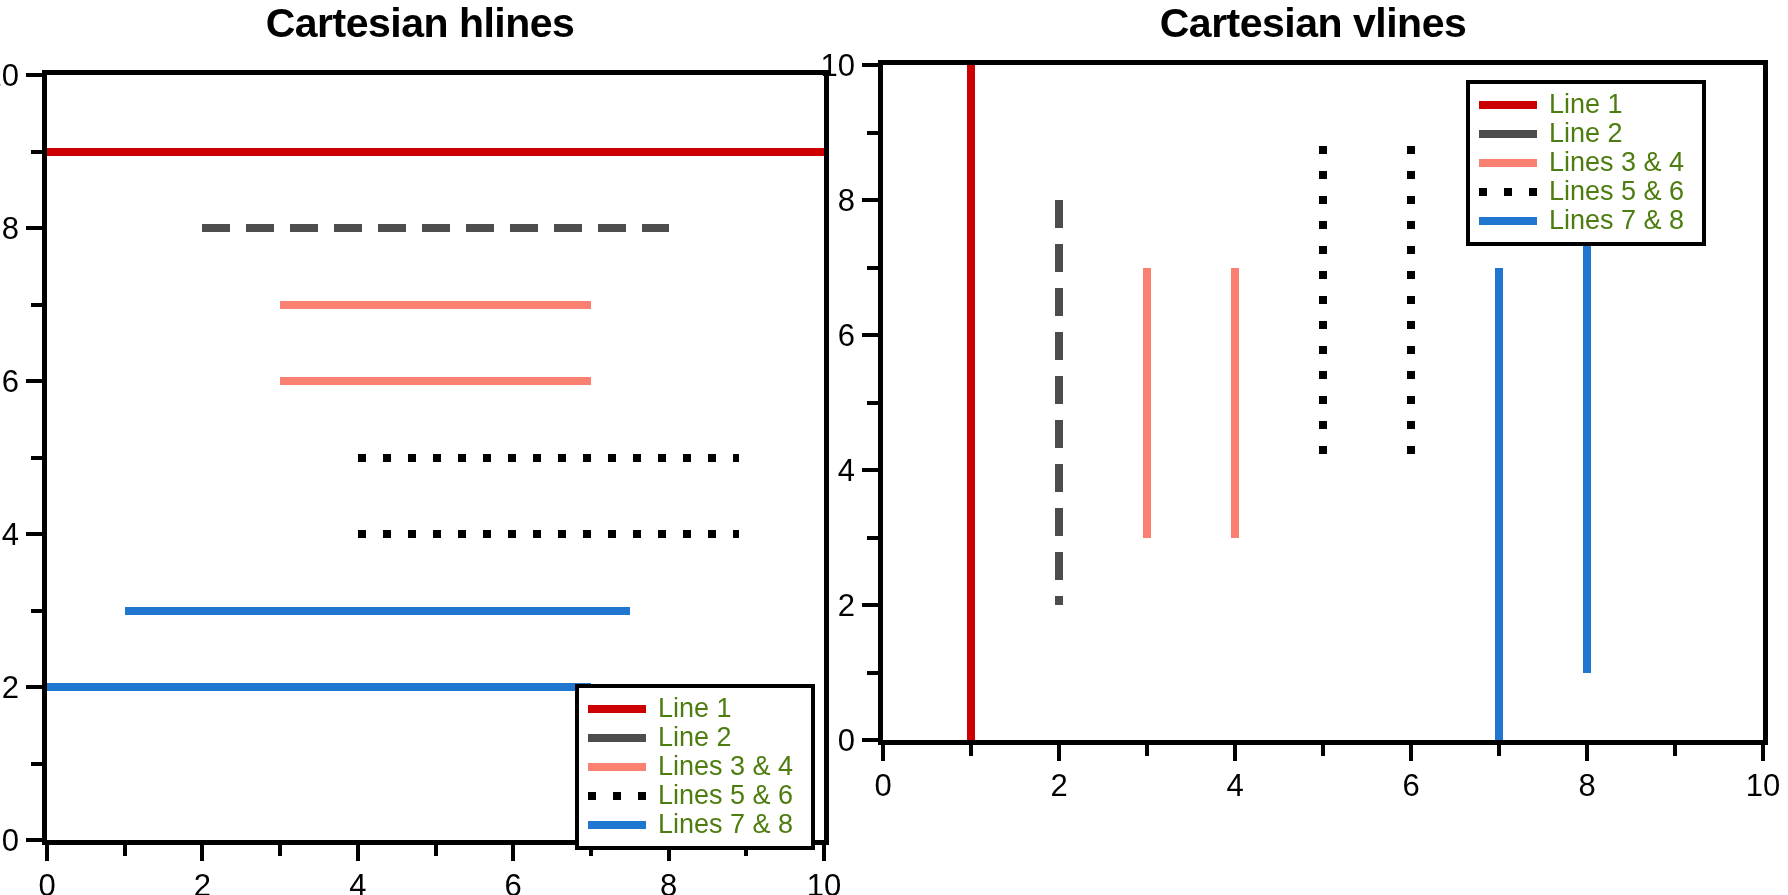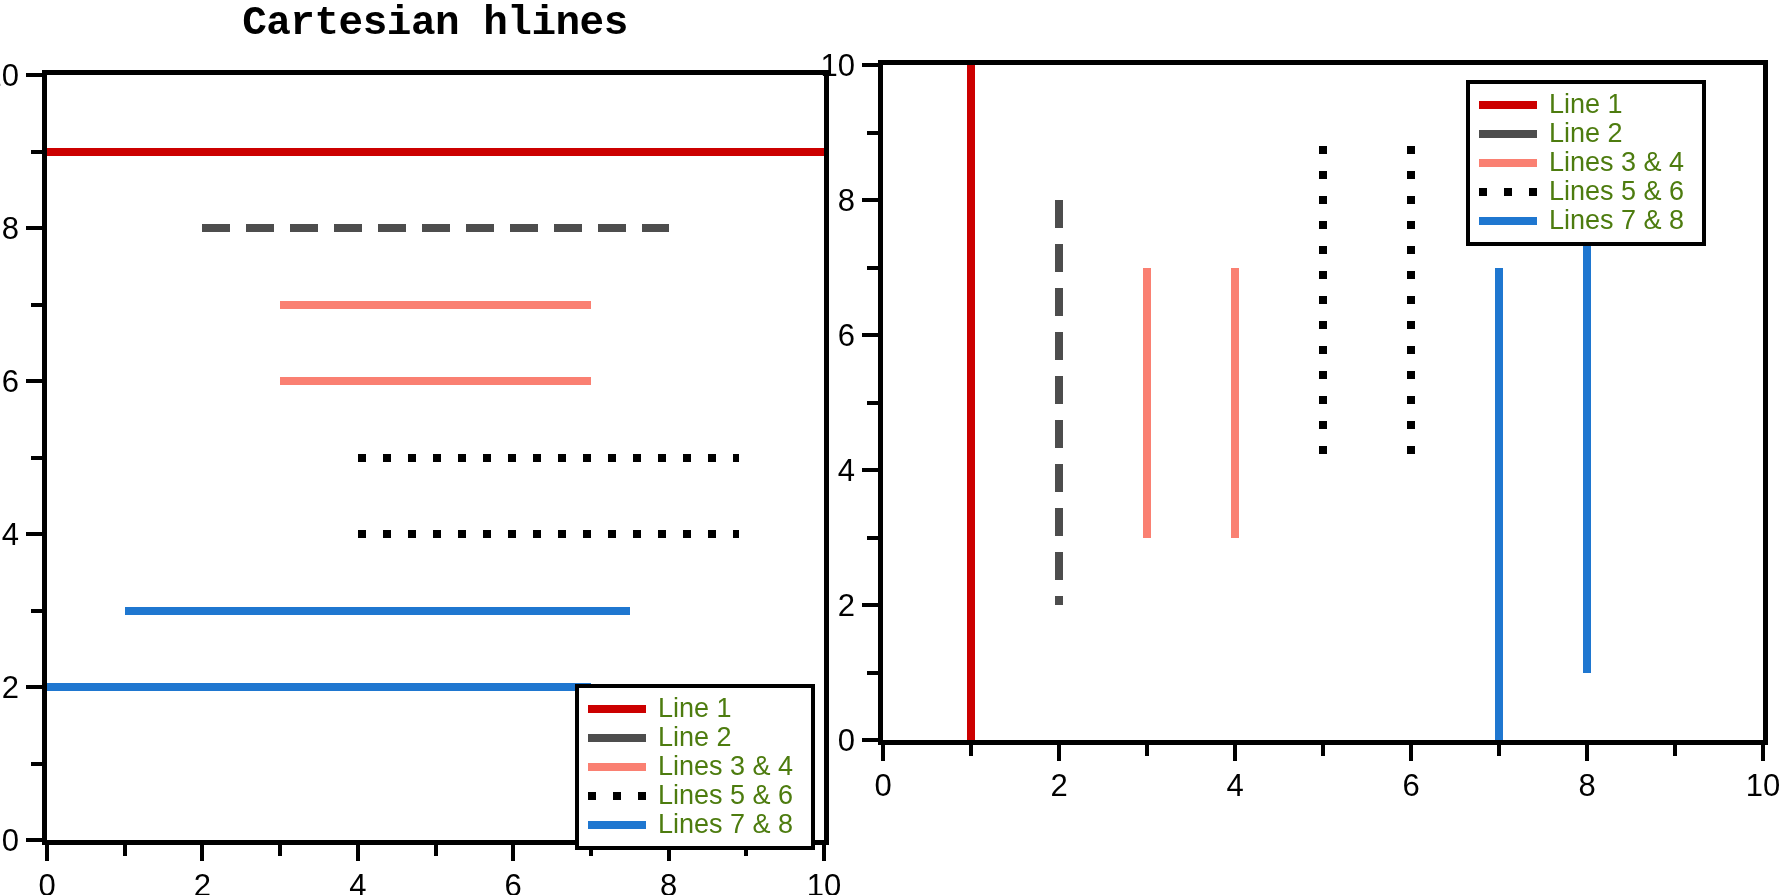--- a/index.html
+++ b/index.html
@@ -31,21 +31,21 @@
     position: absolute;
     text-align: center;
     font-weight: bold;
     font-size: 41px;
     line-height: 42px;
     color: #000000;
     letter-spacing: -0.5px;
     white-space: nowrap;
     font-family: "Liberation Sans", sans-serif;
   }
-  #title-left  { left: 16px; top: 2px; width: 838px; font-family: Liberation Mono, monospace; }
+  #title-left  { left: 1px; top: 2px; width: 838px; }
   #title-right { left: 0px; top: 2px; width: 950px; }
 
   .plotframe {
     position: absolute;
     box-sizing: border-box;
     border: 5px solid #000000;
     background: #ffffff;
   }
   #frame-left  { left: 42px;  top: 70px; width: 787px; height: 775px; }
   #frame-right { left: 40px;  top: 60px; width: 890px; height: 685px; }
@@ -221,20 +221,21 @@
         <div class="legend-row">
           <span class="legend-swatch">
             <span class="sw" style="background: rgb(31, 119, 208);"></span>
           </span>
           <span class="legend-label">Lines 7 &amp; 8</span>
         </div>
       </div>
   </div>
 
   <div class="panel" id="panel-right">
+    <div class="panel-title" id="title-right">Cartesian vlines</div>
 
     <div class="plotframe" id="frame-right"></div>
 
     <div class="plotarea" id="area-right">
         <div class="vline solid-red" style="top: 0px; height: 675px; left: 84px; width: 8px; background: rgb(204, 0, 0);"></div>
         <div class="vline dash-gray-v" style="top: 135px; height: 405px; left: 172px; width: 8px;"></div>
         <div class="vline solid-salmon" style="top: 202.5px; height: 270px; left: 260px; width: 8px; background: rgb(250, 128, 114);"></div>
         <div class="vline solid-salmon" style="top: 202.5px; height: 270px; left: 348px; width: 8px; background: rgb(250, 128, 114);"></div>
         <div class="vline dot-black-v" style="top: 81px; height: 324px; left: 436px; width: 8px;"></div>
         <div class="vline dot-black-v" style="top: 81px; height: 324px; left: 524px; width: 8px;"></div>

